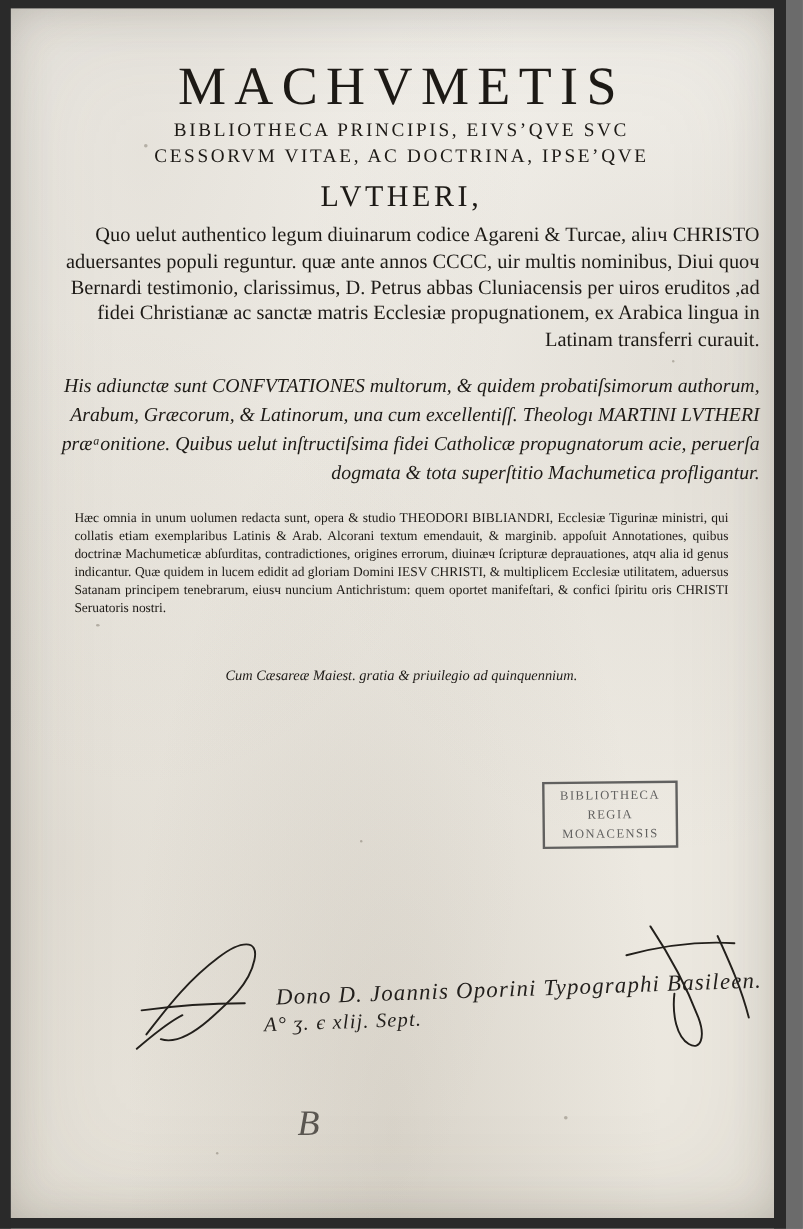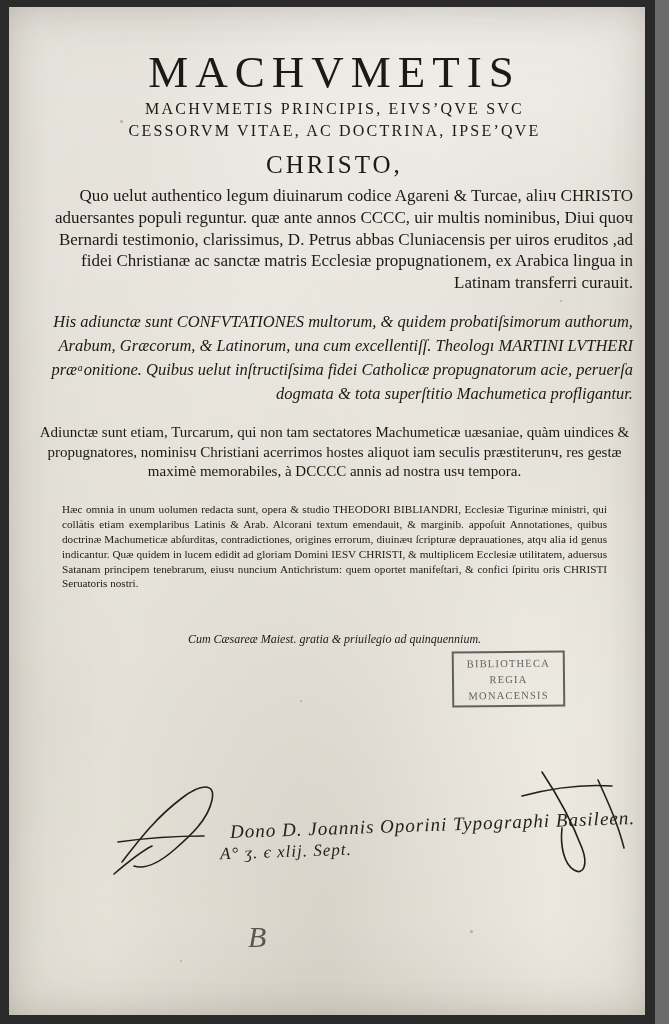--- a/index.html
+++ b/index.html
@@ -185,29 +185,28 @@
 </head>
 <body>
 
 <div id="page">
 
   <div id="paper-texture"></div>
 
   <div id="content">
 
     <div class="title-main">MACHVMETIS</div>
-    <div class="title-sub1">MACHVMETIS PRINCIPIS, EIVS’QVE SVC</div>
+    <div class="title-sub1">BIBLIOTHECA PRINCIPIS, EIVS’QVE SVC</div>
     <div class="title-sub2">CESSORVM VITAE, AC DOCTRINA, IPSE’QVE</div>
-    <div class="title-alcoran">CHRISTO,</div>
+    <div class="title-alcoran">LVTHERI,</div>
 
     <div class="block-quo">Quo uelut authentico legum diuinarum codice Agareni &amp; Turcae, aliıч CHRISTO aduersantes populi reguntur. quæ ante annos CCCC, uir multis nominibus, Diui quoч Bernardi testimonio, clarissimus, D. Petrus abbas Cluniacensis per uiros eruditos ,ad fidei Christianæ ac sanctæ matris Ecclesiæ propugnationem, ex Arabica lingua in Latinam transferri curauit.</div>
 
     <div class="block-conf">His adiunctæ sunt CONFVTATIONES multorum, &amp; quidem probatiſsimorum authorum, Arabum, Græcorum, &amp; Latinorum, una cum excellentiſſ. Theologı MARTINI LVTHERI præᵃonitione. Quibus uelut inſtructiſsima fidei Catholicæ propugnatorum acie, peruerſa dogmata &amp; tota superſtitio Machumetica profligantur.</div>
 
-    <div class="block-adi">Adiunctæ sunt etiam, Turcarum, qui non tam sectatores Machumeticæ uæsaniae, quàm uindices &amp; propugnatores, nominisч Christiani acerrimos hostes aliquot iam seculis præstiterunч, res gestæ maximè memorabiles, à DCCCC annis ad nostra usч tempora.</div>
 
     <div class="block-haec">Hæc omnia in unum uolumen redacta sunt, opera &amp; studio THEODORI BIBLIANDRI, Ecclesiæ Tigurinæ ministri, qui collatis etiam exemplaribus Latinis &amp; Arab. Alcorani textum emendauit, &amp; marginib. appoſuit Annotationes, quibus doctrinæ Machumeticæ abſurditas, contradictiones, origines errorum, diuinæч ſcripturæ deprauationes, atqч alia id genus indicantur. Quæ quidem in lucem edidit ad gloriam Domini IESV CHRISTI, &amp; multiplicem Ecclesiæ utilitatem, aduersus Satanam principem tenebrarum, eiusч nuncium Antichristum: quem oportet manifeſtari, &amp; confici ſpiritu oris CHRISTI Seruatoris nostri.</div>
 
     <div class="block-cum">Cum Cæsareæ Maiest. gratia &amp; priuilegio ad quinquennium.</div>
 
   </div>
 
   <div id="stamp">
     <div>BIBLIOTHECA</div>
     <div>REGIA</div>

